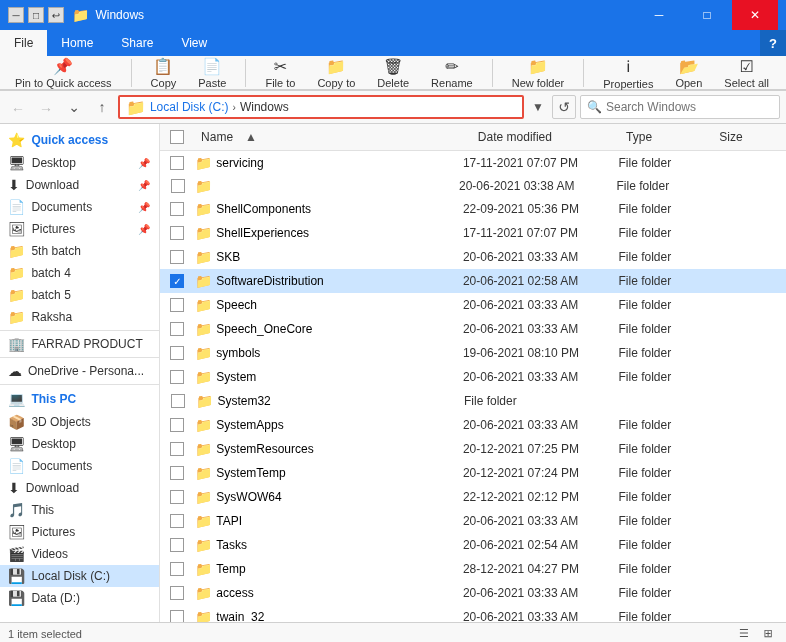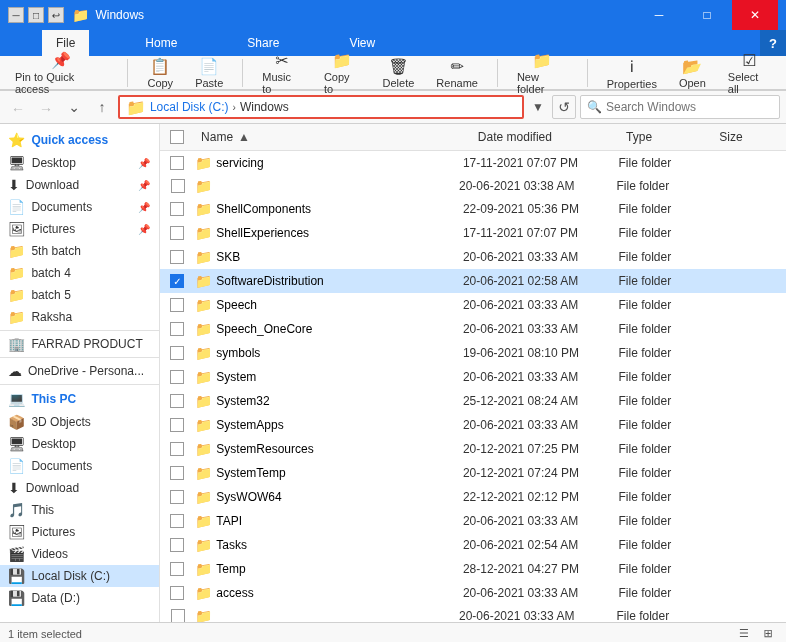--- a/index.html
+++ b/index.html
@@ -8,21 +8,21 @@
     
     .title-bar { background: #1a73e8; height: 30px; display: flex; align-items: center; padding: 0 8px; color: white; }
     .title-bar-buttons { display: flex; gap: 4px; margin-right: 8px; }
     .tb-btn { width: 16px; height: 16px; border: 1px solid #aaa; background: #e0e0e0; cursor: pointer; display: flex; align-items: center; justify-content: center; font-size: 10px; color: #333; }
     .title-bar-icon { margin-right: 6px; font-size: 14px; }
     .title-bar-text { color: white; font-size: 12px; }
 
     
     .ribbon { background: #f8f8f8; border-bottom: 1px solid #d0d0d0; }
     .ribbon-tabs { display: flex; background: #1a73e8; height: 26px; }
-    .ribbon-tab { padding: 12px 14px; height: 26px; display: flex; align-items: center; color: white; font-size: 12px; cursor: pointer; margin-left: 42px; }
+    .ribbon-tab { padding: 12px 14px; height: 26px; display: flex; align-items: center; color: white; font-size: 12px; cursor: pointer; }
     .ribbon-tab.active { background: #f8f8f8; color: #333; }
     .ribbon-help { margin-left: auto; width: 26px; height: 26px; background: #1565c0; display: flex; align-items: center; justify-content: center; color: white; font-weight: bold; font-size: 13px; cursor: pointer; }
     .ribbon-commands { display: flex; align-items: center; padding: 2px 8px; height: 34px; gap: 8px; background: #f8f8f8; border-bottom: 1px solid #d0d0d0; }
     .ribbon-cmd { display: flex; flex-direction: column; align-items: center; padding: 2px 6px; cursor: pointer; font-size: 11px; color: #333; border: 1px solid transparent; }
     .ribbon-cmd-icon { font-size: 16px; margin-bottom: 1px; }
     .ribbon-separator { width: 1px; height: 28px; background: #d0d0d0; margin: 0 4px; }
 
     
     .address-bar { display: flex; align-items: center; padding: 4px 6px; background: #f8f8f8; border-bottom: 1px solid #d0d0d0; gap: 4px; }
     .nav-btn { width: 24px; height: 24px; display: flex; align-items: center; justify-content: center; cursor: pointer; color: #555; font-size: 14px; border: 1px solid transparent; border-radius: 2px; }
@@ -45,21 +45,21 @@
     .sidebar-item { display: flex; align-items: center; padding: 3px 8px; cursor: pointer; font-size: 12px; color: #333; white-space: nowrap; overflow: hidden; text-overflow: ellipsis; }
     .sidebar-item.section-header { font-weight: 600; color: #1a73e8; padding: 4px 8px; }
     .sidebar-icon { margin-right: 6px; font-size: 14px; flex-shrink: 0; }
     .sidebar-pin { margin-left: auto; color: #888; font-size: 10px; }
     .sidebar-divider { height: 1px; background: #e0e0e0; margin: 2px 0; }
 
     
     .file-area { flex: 1; background: white; overflow-y: auto; }
     .file-header { display: flex; align-items: center; padding: 2px 0; background: #f8f8f8; border-bottom: 1px solid #e0e0e0; font-size: 12px; color: #333; font-weight: 500; position: sticky; top: 0; }
     .file-header-checkbox { width: 36px; display: flex; align-items: center; justify-content: center; }
-    .col-name { width: 300px; padding: 4px 8px; cursor: pointer; display: flex; align-items: center; gap: 5px; }
+    .col-name { width: 300px; padding: 4px 8px; cursor: pointer; display: flex; align-items: center; gap: 12px; }
     .col-date { width: 160px; padding: 4px 8px; cursor: pointer; }
     .col-type { width: 100px; padding: 4px 8px; cursor: pointer; }
     .col-size { width: 80px; padding: 4px 8px; cursor: pointer; }
     .sort-arrow { color: #555; }
     .file-row { display: flex; align-items: center; padding: 1px 0; cursor: pointer; font-size: 12px; }
     .file-row.selected { background: #cce5ff; }
     .file-checkbox { width: 36px; display: flex; align-items: center; justify-content: center; }
     .file-icon { color: #f0c040; font-size: 14px; margin-right: 4px; }
     .file-name { width: 260px; padding: 2px 0; white-space: nowrap; overflow: hidden; text-overflow: ellipsis; }
     .file-date { width: 160px; padding: 2px 8px; color: #333; }
@@ -115,21 +115,21 @@
       <span class="ribbon-cmd-icon">📋</span>
       <span>Copy</span>
     </div>
     <div class="ribbon-cmd">
       <span class="ribbon-cmd-icon">📄</span>
       <span>Paste</span>
     </div>
     <div class="ribbon-separator"></div>
     <div class="ribbon-cmd">
       <span class="ribbon-cmd-icon">✂</span>
-      <span>Music to</span>
+      <span>File to</span>
     </div>
     <div class="ribbon-cmd">
       <span class="ribbon-cmd-icon">📁</span>
       <span>Copy to</span>
     </div>
     <div class="ribbon-cmd">
       <span class="ribbon-cmd-icon">🗑</span>
       <span>Delete</span>
     </div>
     <div class="ribbon-cmd">
@@ -421,21 +421,20 @@
     <div class="file-size"></div>
   </div>
         <div class="file-row">
     <div class="file-checkbox">
       <div class="checkbox-box "></div>
     </div>
     <div style="display:flex;align-items:center;width:260px;padding:2px 0;">
       <span class="file-icon">📁</span>
       <span class="file-name">System32</span>
     </div>
-    <div class="file-date">25-12-2021 08:24 AM</div>
     <div class="file-type">File folder</div>
     <div class="file-size"></div>
   </div>
         <div class="file-row">
     <div class="file-checkbox">
       <div class="checkbox-box "></div>
     </div>
     <div style="display:flex;align-items:center;width:260px;padding:2px 0;">
       <span class="file-icon">📁</span>
       <span class="file-name">SystemApps</span>
@@ -527,20 +526,21 @@
     <div class="file-date">20-06-2021 03:33 AM</div>
     <div class="file-type">File folder</div>
     <div class="file-size"></div>
   </div>
         <div class="file-row">
     <div class="file-checkbox">
       <div class="checkbox-box "></div>
     </div>
     <div style="display:flex;align-items:center;width:260px;padding:2px 0;">
       <span class="file-icon">📁</span>
+      <span class="file-name">twain_32</span>
     </div>
     <div class="file-date">20-06-2021 03:33 AM</div>
     <div class="file-type">File folder</div>
     <div class="file-size"></div>
   </div>
       </div>
   </div>
 </div>
 
 <div class="status-bar">

